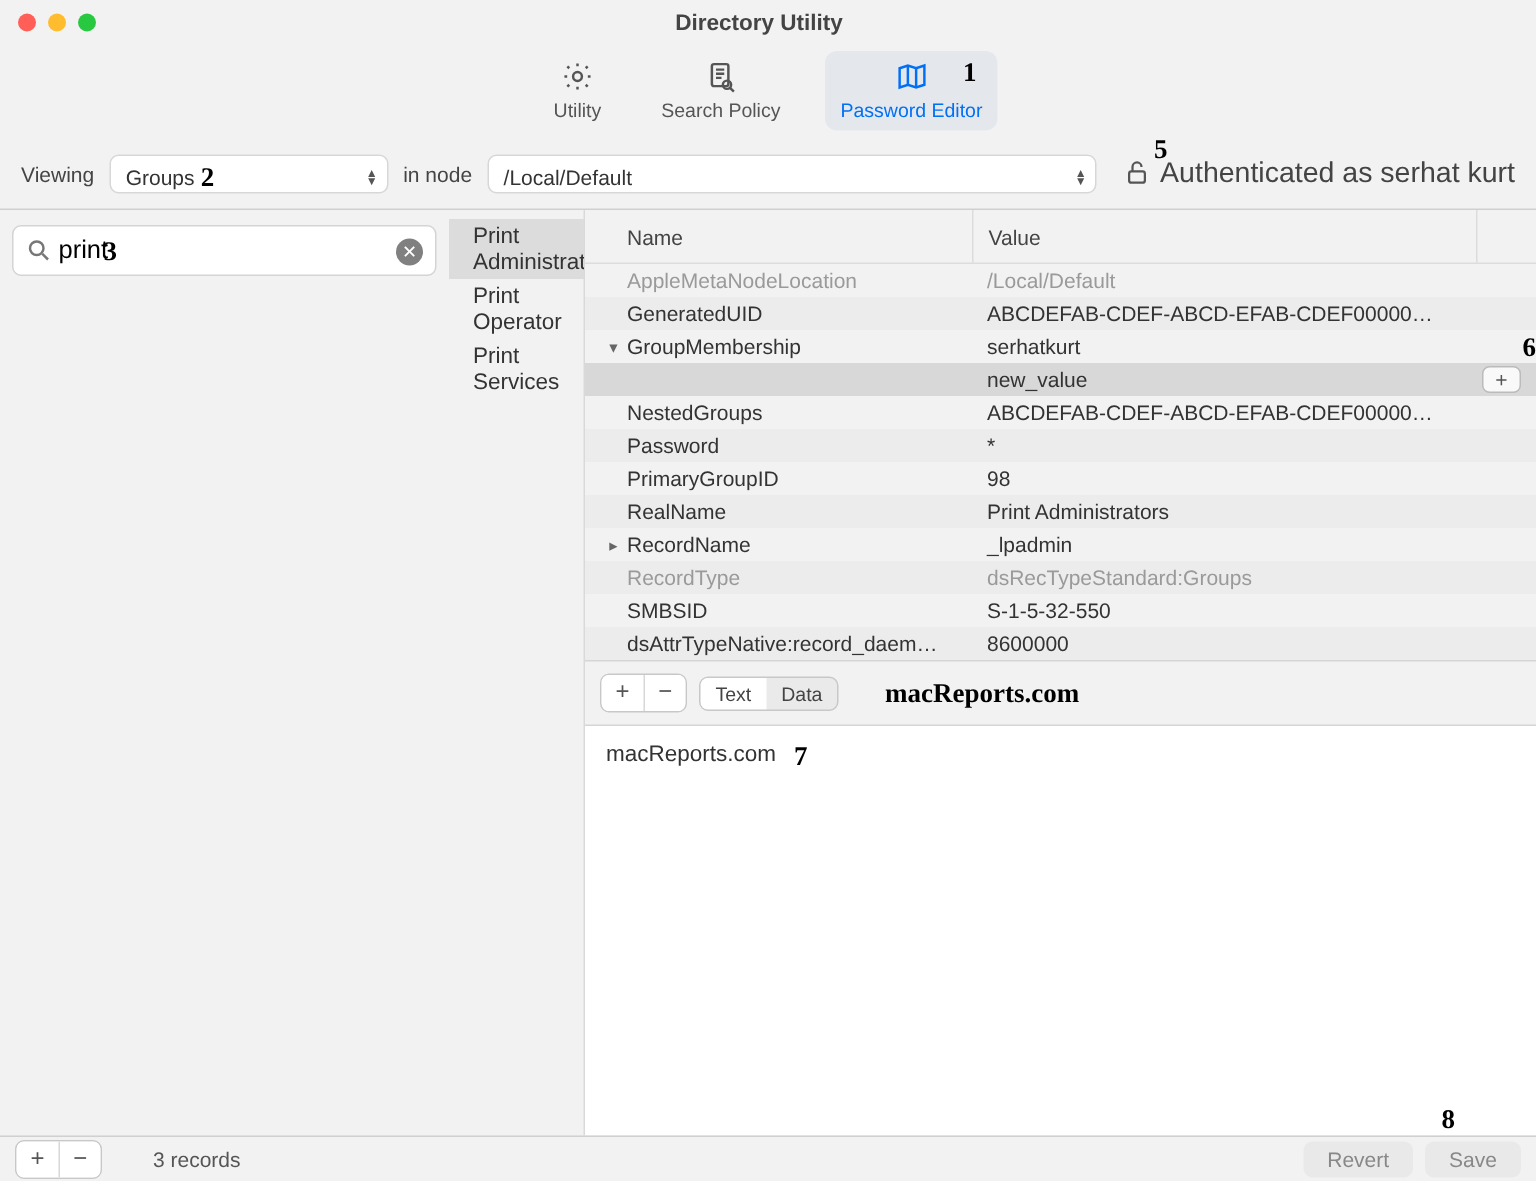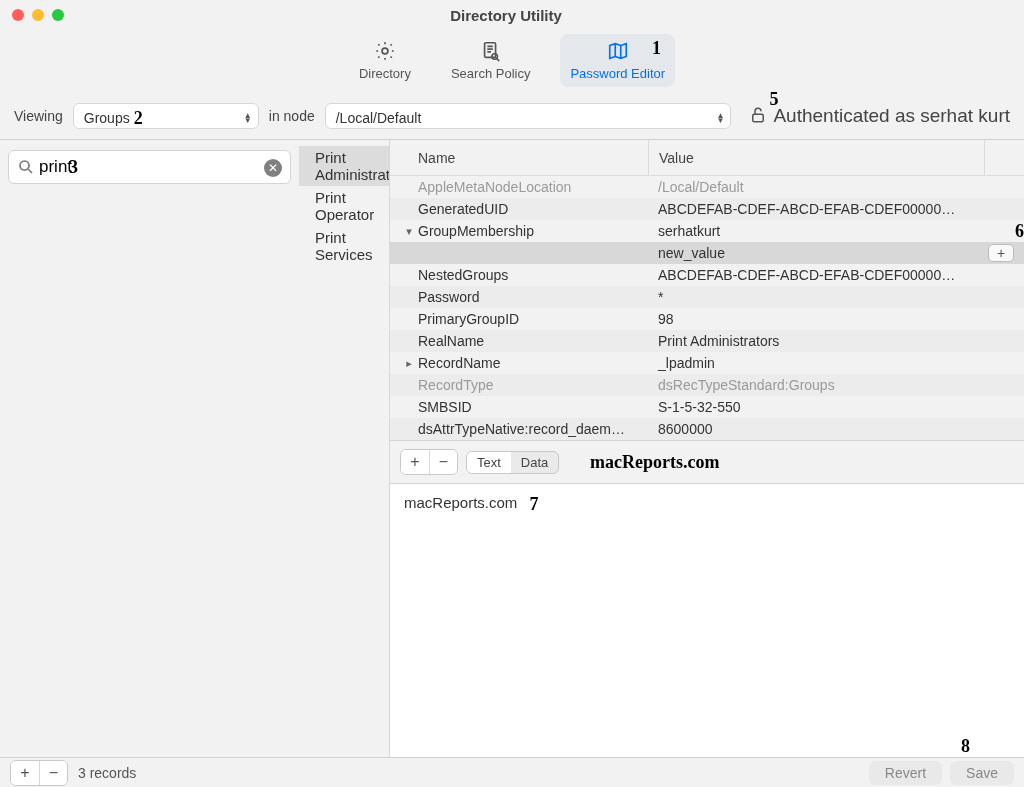--- a/index.html
+++ b/index.html
@@ -67,21 +67,21 @@
 .pmgroup button + button { border-left: 1px solid #d8d8d8; }
 .seggroup { display: flex; border: 1px solid #c8c8c8; border-radius: 6px; overflow: hidden; background: #eaeaea; }
 .seggroup button { padding: 3px 10px; border: none; font-size: 13px; color: #444; cursor: pointer; background: transparent; }
 .seggroup button.active { background: #fff; }
 .brand { position: absolute; left: 200px; font-family: Georgia, "Times New Roman", serif; font-weight: 700; font-size: 18px; color: #000; }
 
 .detail { flex: 1; background: #fff; padding: 10px 14px; font-size: 15px; display: flex; gap: 12px; }
 
 .bottombar { display: flex; align-items: center; height: 30px; border-top: 1px solid #d0d0d0; padding: 0 10px; background: #f2f2f2; }
 .bottombar .pmgroup { margin-right: 10px; }
-.recct { font-size: 14px; color: #555; }
+.recct { font-size: 14px; color: #555; margin-left: 24px; }
 .spacer { flex: 1; }
 .actbtn { padding: 4px 16px; border-radius: 6px; border: none; background: #e9e9e9; color: #888; font-size: 14px; margin-left: 8px; cursor: pointer; }
 
 .annot-num { font-family: Georgia, "Times New Roman", serif; font-weight: 700; font-size: 18px; color: #000; position: relative; display: inline-block; }
 </style>
 </head>
 <body>
 
 <div class="titlebar">
   <div class="traffic">
@@ -93,21 +93,21 @@
 </div>
 
 <div class="tabbar">
   <div class="tabitem">
     <span class="ticon">
       <svg viewBox="0 0 24 24" fill="none" stroke="currentColor" stroke-width="1.8">
           <circle cx="12" cy="12" r="3.2"></circle>
           <path d="M12 2.5v2M12 19.5v2M4.5 12h-2M21.5 12h-2M6 6l-1.4-1.4M19.4 19.4L18 18M18 6l1.4-1.4M4.6 19.4L6 18"></path>
         </svg>
     </span>
-    <span class="tlabel">Directory</span>
+    <span class="tlabel">Utility</span>
   </div>
   <div class="tabitem">
     <span class="ticon">
       <svg viewBox="0 0 24 24" fill="none" stroke="currentColor" stroke-width="1.8">
           <rect x="5" y="3" width="12" height="16" rx="1.5"></rect>
           <path d="M8 7h6M8 10h6M8 13h4"></path>
           <circle cx="16" cy="18" r="3"></circle>
           <path d="M18.2 20.2L21 23"></path>
         </svg>
     </span>

